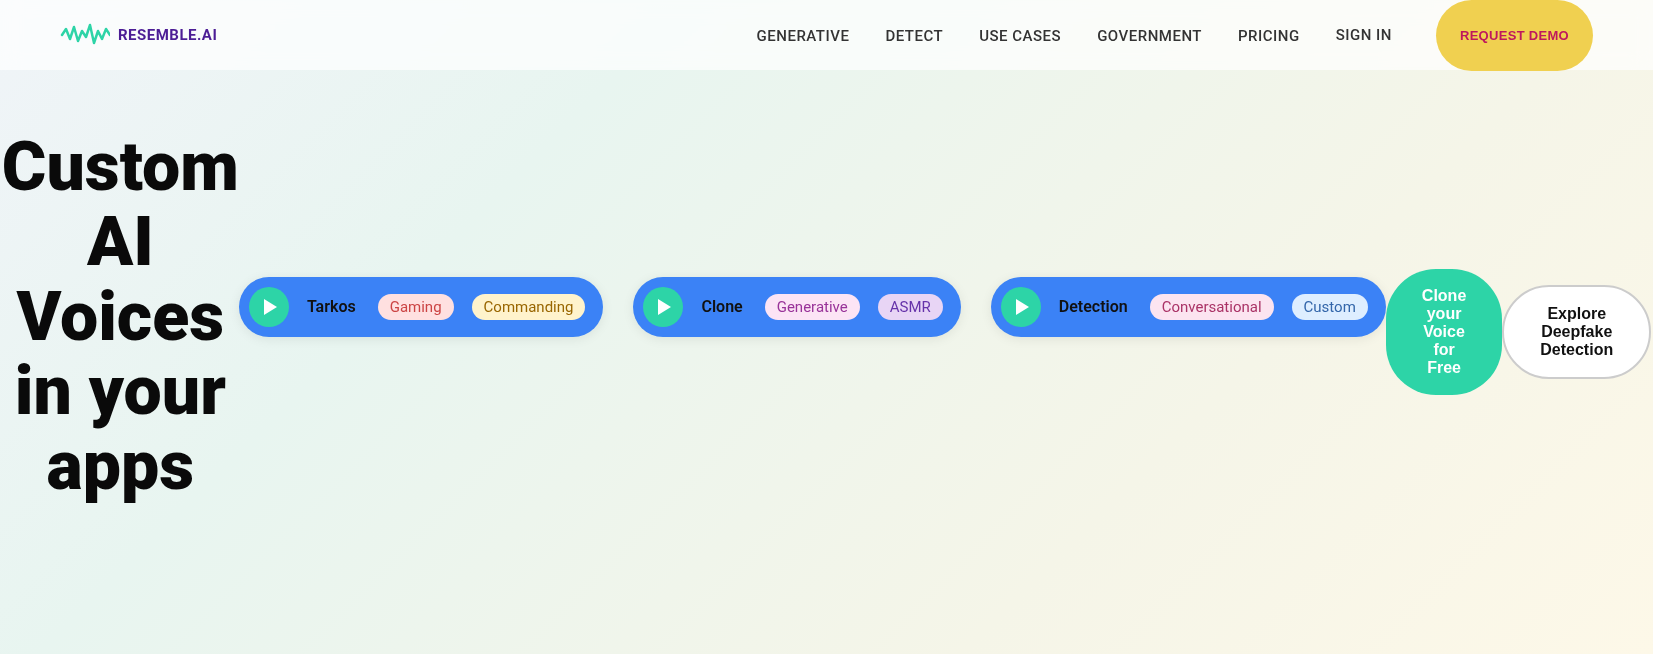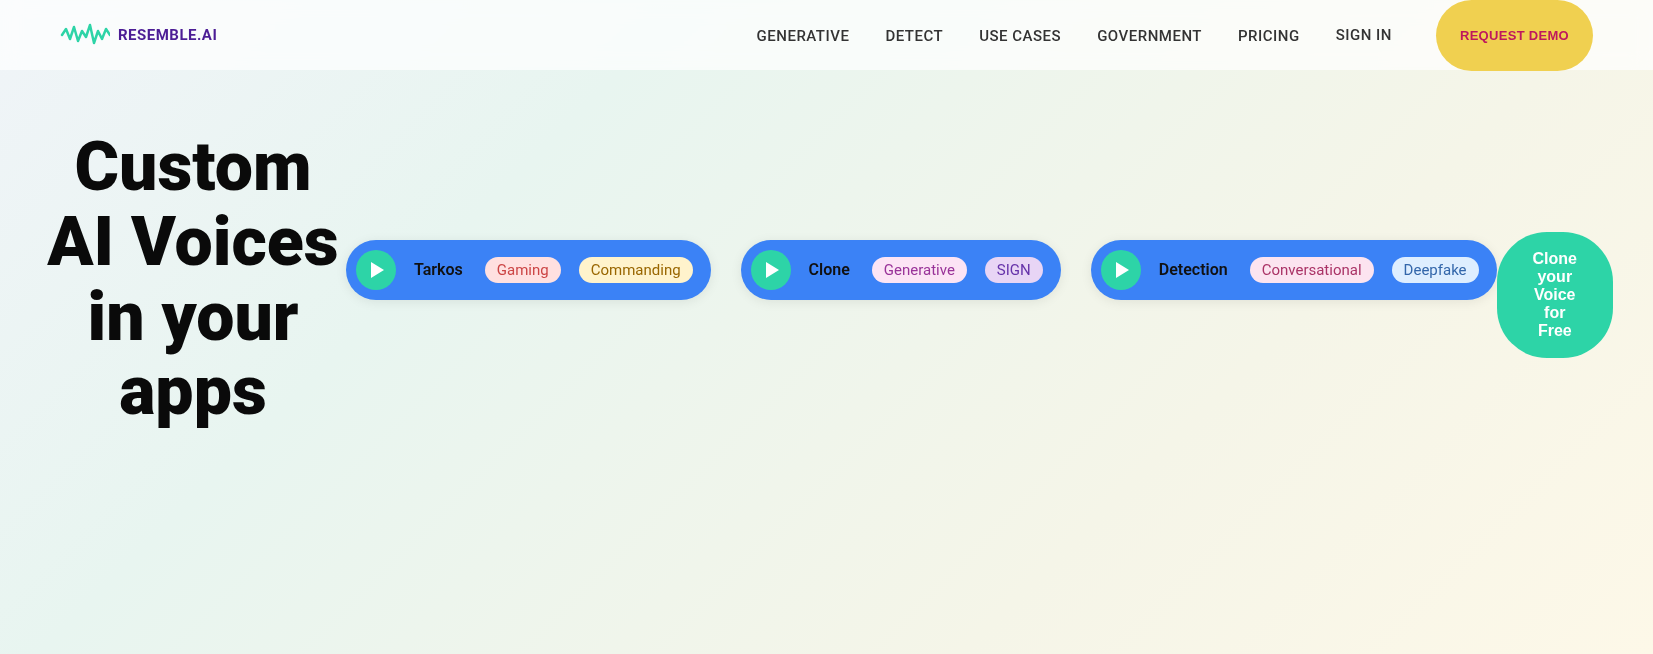--- a/index.html
+++ b/index.html
@@ -262,28 +262,29 @@
       <button class="play-btn"></button>
       <span class="voice-name">Tarkos</span>
       <span class="tag tag-gaming">Gaming</span>
       <span class="tag tag-commanding">Commanding</span>
     </div>
 
     <div class="voice-card">
       <button class="play-btn"></button>
       <span class="voice-name">Clone</span>
       <span class="tag tag-whispering">Generative</span>
-      <span class="tag tag-asmr">SIGN</span>
+      <span class="tag tag-asmr">ASMR</span>
     </div>
 
     <div class="voice-card">
       <button class="play-btn"></button>
       <span class="voice-name">Detection</span>
       <span class="tag tag-conversational">Conversational</span>
-      <span class="tag tag-natural">Deepfake</span>
+      <span class="tag tag-natural">Custom</span>
     </div>
 
   </div>
 
   <div class="cta-buttons">
     <button class="btn-primary">Clone your Voice for Free</button>
+    <button class="btn-secondary">Explore Deepfake Detection</button>
   </div>
 </section>
 
 </body></html>

